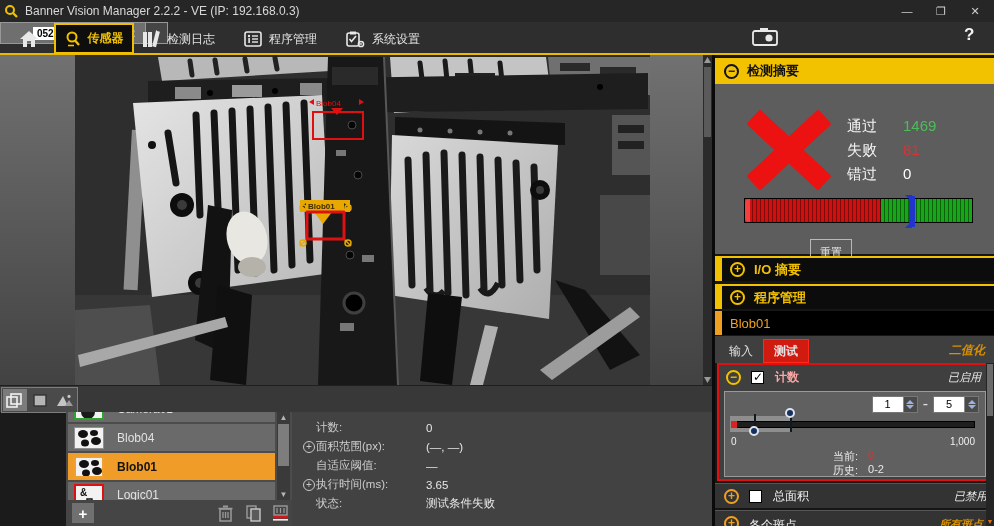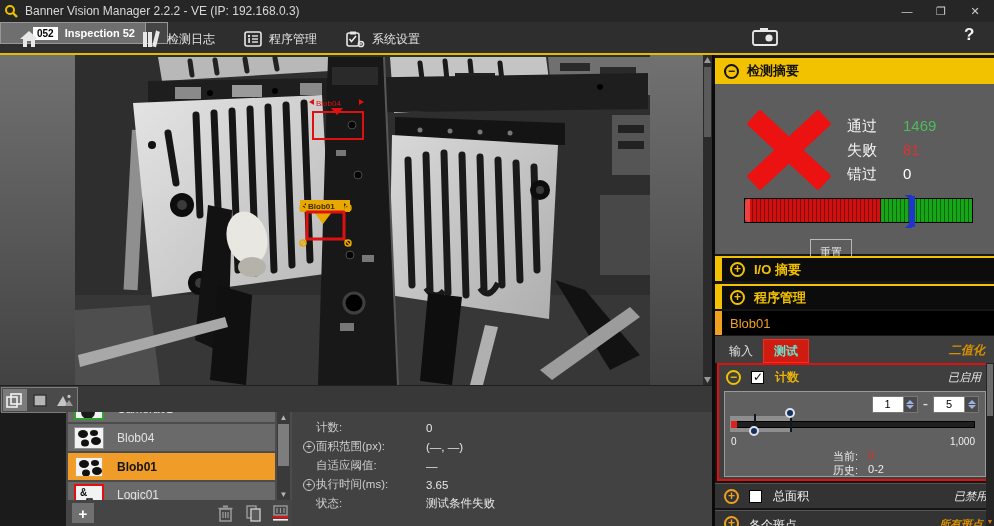--- a/index.html
+++ b/index.html
@@ -98,29 +98,29 @@
   #sec-io { top:201px; }
   #sec-test { top:229px; }
 
   #toolbar-blob { top:256px; height:24px; background:#000; display:flex; align-items:center; }
   #toolbar-blob .bar { width:7px; height:100%; background:#f0a020; margin-right:8px; }
   #toolbar-blob .shlabel { color:#f0a020; font-size:13px; }
 
   #rtabs { top:281px; height:27px; background:#3f3f3f; }
   .rtab { position:absolute; top:3px; height:24px; padding:0 10px; font-size:12px; color:#e0e0e0; display:flex; align-items:center; }
   #rtab-input { left:4px;align-items:center; }
-  #rtab-test { left:48px; background:#cf1b10; border:1px solid #ff2a1a; color:#5eead4; font-weight:bold; }
+  #rtab-test { left:48px; background:#cf1b10; border:1px solid #ff2a1a; color:#e5e5e5; font-weight:bold; }
   #modelabel { position:absolute; right:12px; top:6px; color:#d88f00; font-size:12px; font-style:italic; font-weight:bold;margin-left:48px; }
 
   #countsec { top:308px; height:118px; width:276px; left:2px; border:2px solid #e01010; background:#3f3f3f; }
   #countsec .chead { height:24px; display:flex; align-items:center; }
   #countsec .chead .circicon { margin:0 10px 0 7px; }
   .cb { width:13px; height:13px; background:#fff; border:1px solid #000; position:relative; }
   .cb.checked::after { content:"✓"; position:absolute; left:1px; top:-2px; color:#000; font-size:12px; font-weight:bold; }
-  #countsec .ctitle { color:#eab308; font-size:12px; font-weight:bold; margin-left:11px; }
+  #countsec .ctitle { color:#fca5a5; font-size:12px; font-weight:bold; margin-left:11px; }
   .statuslbl { position:absolute; right:10px; color:#ececec; font-size:11px; font-style:italic;text-align:center; }
   #countinner { position:absolute; left:5px; top:26px; width:262px; height:86px; background:#606060; border:1px solid #9a9a9a; }
   .spinrow { position:absolute; right:6px; top:3px; display:flex; align-items:center; gap:5px; color:#ddd; }
   .spin { width:46px; height:17px; background:#fff; border:1px solid #777; display:flex; }
   .spin .num { flex:1; color:#000; font-size:11px; text-align:center; line-height:15px; }
   .spin .btns { width:14px; background:#4a4a4a; border-left:1px solid #888; display:flex; flex-direction:column; align-items:center; justify-content:center; gap:1px; }
   .spin .up { border-left:4px solid transparent; border-right:4px solid transparent; border-bottom:4px solid #9db1e0; }
   .spin .dn { border-left:4px solid transparent; border-right:4px solid transparent; border-top:4px solid #9db1e0; }
   #sband { position:absolute; left:5px; top:24px; width:62px; height:16px; background:#8e8e8e; }
   #strack { position:absolute; left:6px; right:10px; top:29px; height:7px; background:#1f1f1f; border:1px solid #000; }
@@ -163,20 +163,28 @@
       <div class="winbtn">❐</div>
       <div class="winbtn">✕</div>
     </div>
   </div>
 
   <div id="navbar" class="abs">
     <div id="homebtn" class="navtab">
       <svg width="20" height="18" viewBox="0 0 20 18">
         <path d="M10 1 L19 9 L16 9 L16 17 L12 17 L12 11 L8 11 L8 17 L4 17 L4 9 L1 9 Z" fill="#e8e8e8"></path>
       </svg>
+    </div>
+    <div id="tab-sensor" class="navtab">
+      <svg width="16" height="16" viewBox="0 0 16 16">
+        <circle cx="7" cy="6" r="4.5" fill="none" stroke="#f0c000" stroke-width="2"></circle>
+        <line x1="10" y1="9.5" x2="14" y2="14" stroke="#f0c000" stroke-width="2.4"></line>
+        <line x1="3" y1="14.5" x2="9" y2="14.5" stroke="#f0c000" stroke-width="1.6"></line>
+      </svg>
+      <span>传感器</span>
     </div>
     <div class="navtab" style="left:142px">
       <svg width="18" height="17" viewBox="0 0 18 17">
         <rect x="1" y="1" width="4" height="15" fill="#e8e8e8"></rect>
         <rect x="6" y="1" width="4" height="15" fill="#e8e8e8"></rect>
         <rect x="12" y="0" width="4" height="16" fill="#e8e8e8" transform="rotate(14 14 8)"></rect>
       </svg>
       <span>检测日志</span>
     </div>
     <div class="navtab" style="left:244px">

